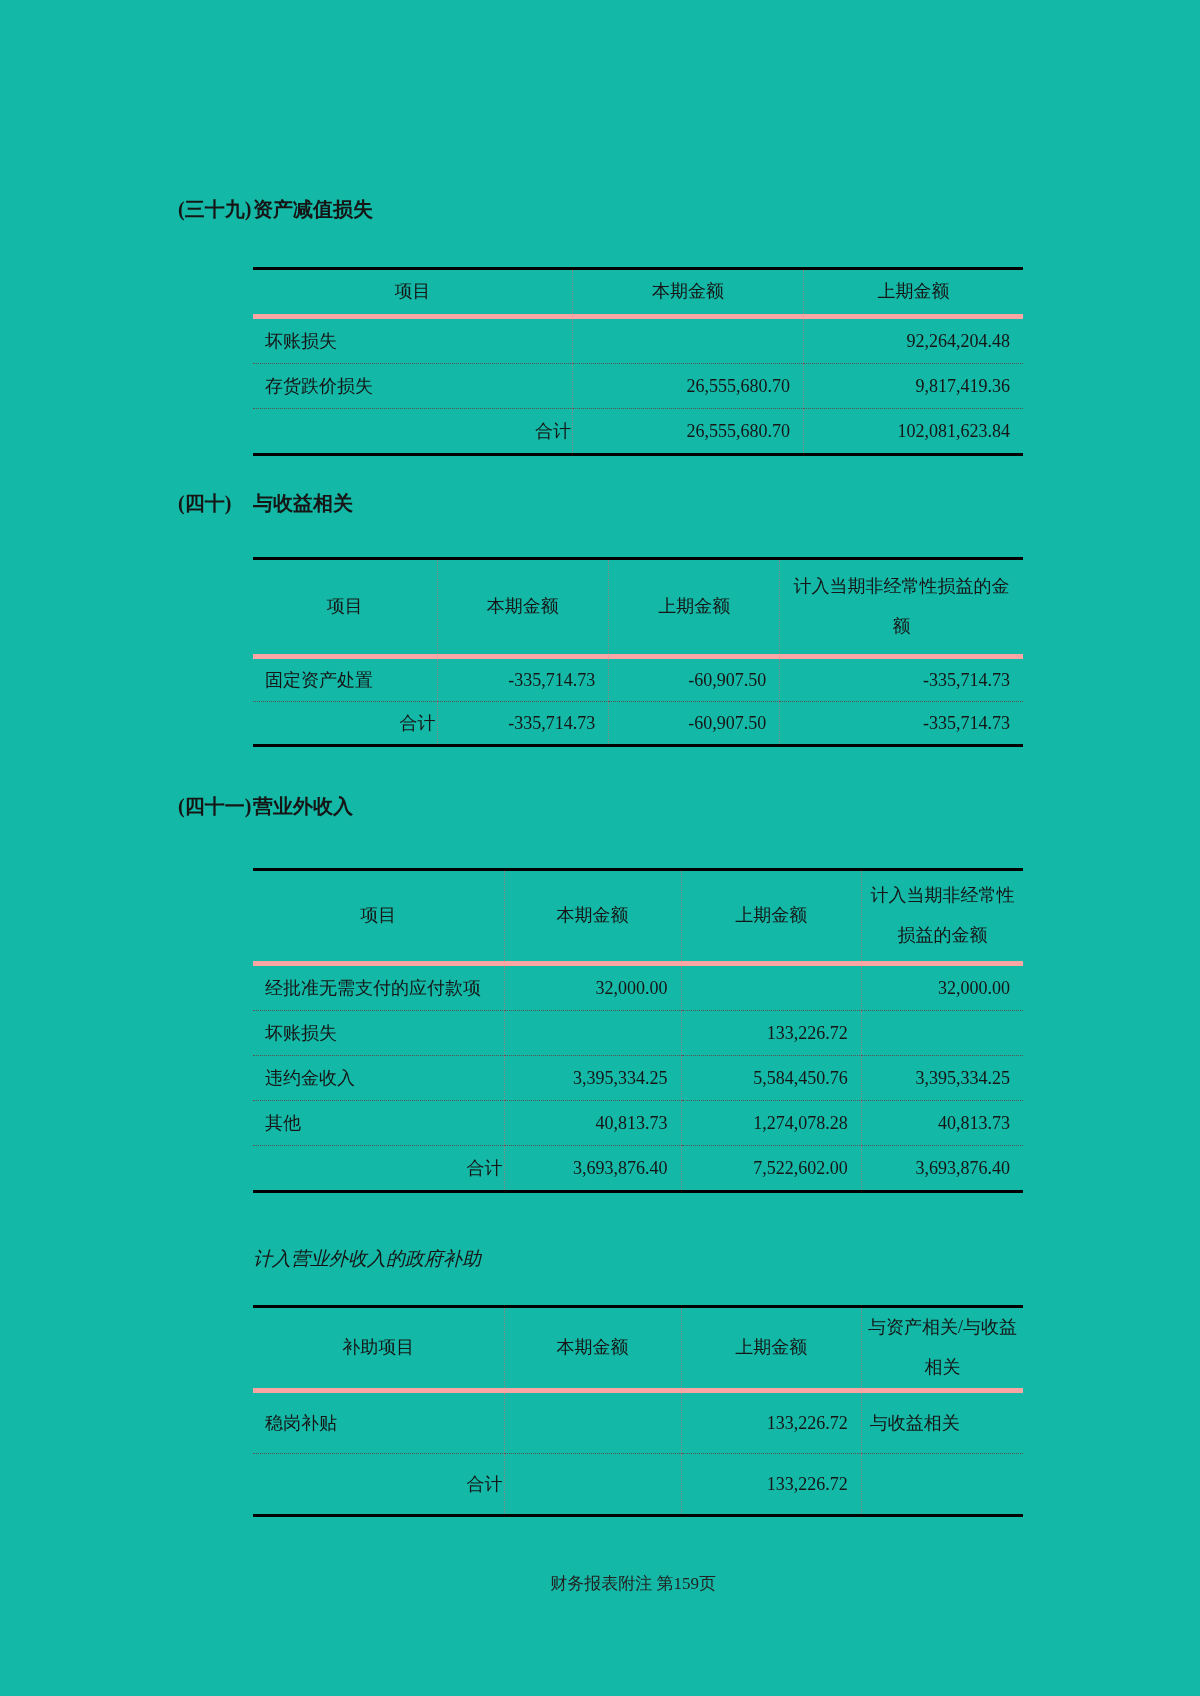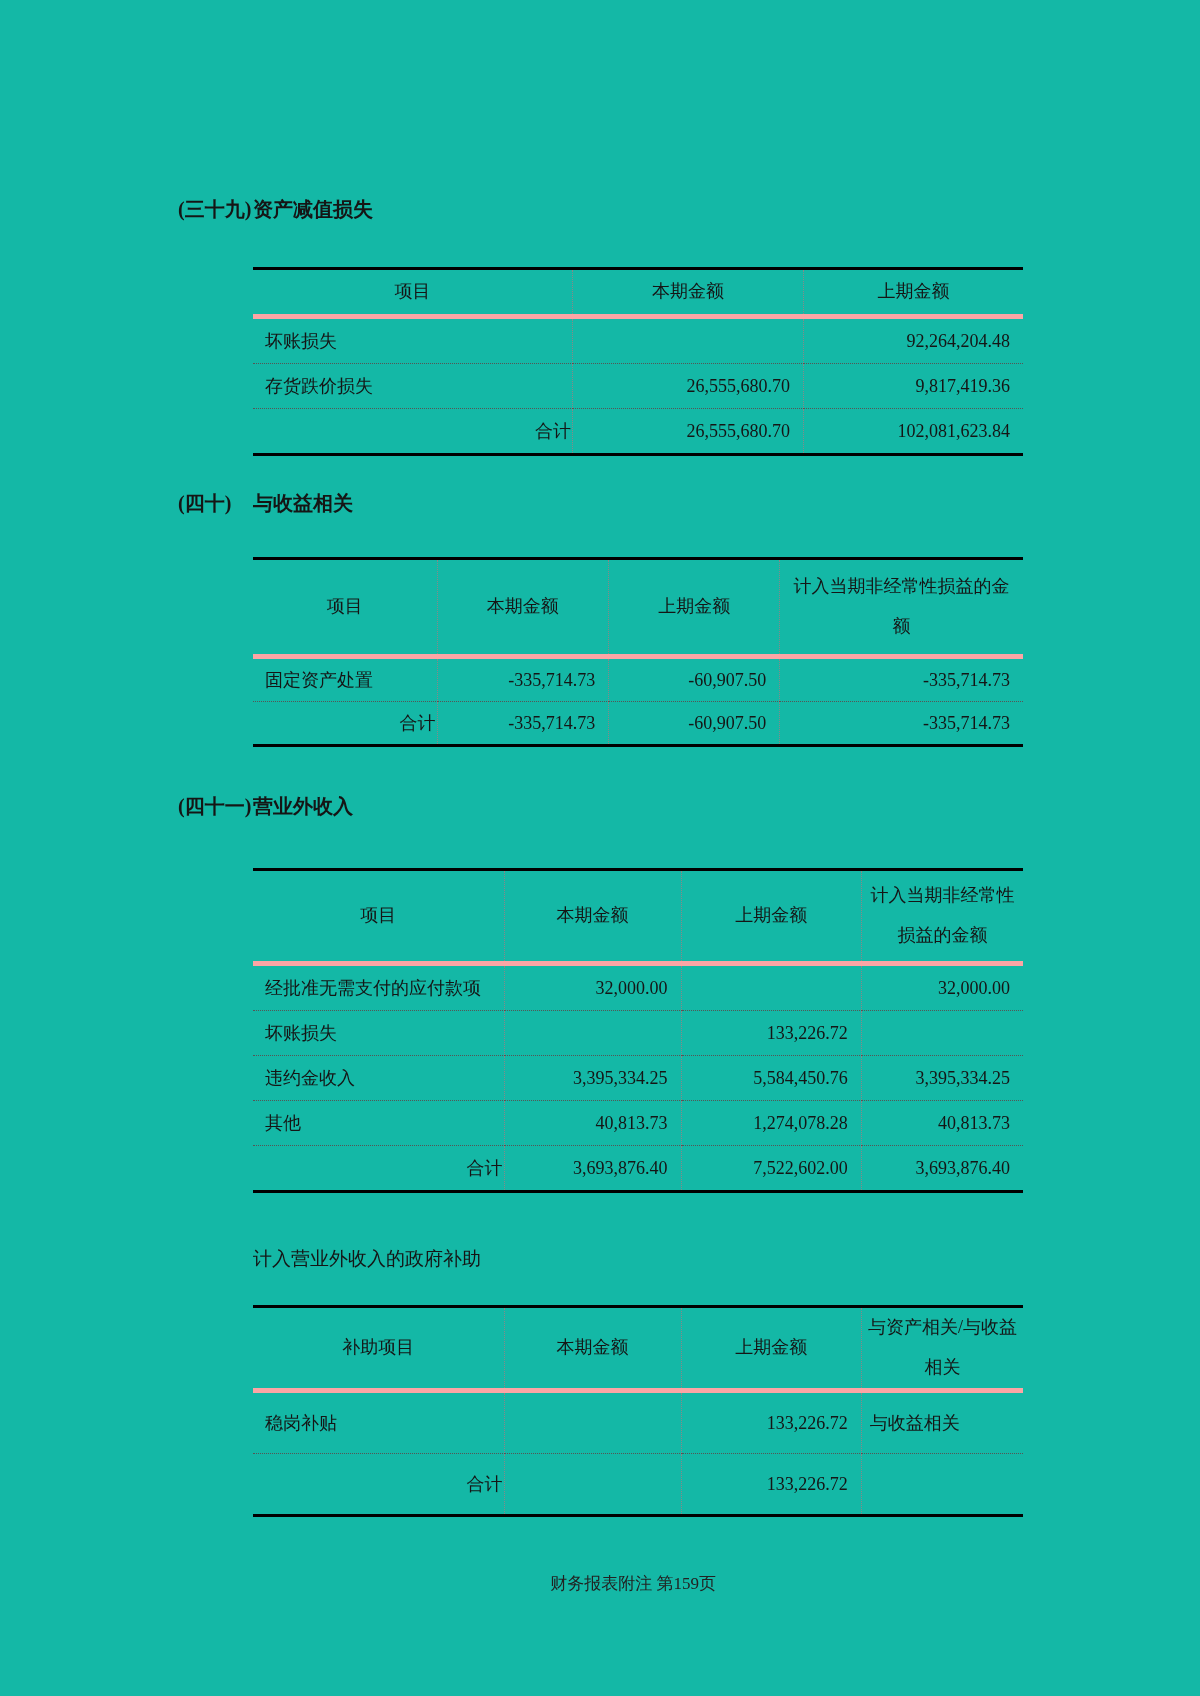--- a/index.html
+++ b/index.html
@@ -69,21 +69,21 @@
   .t3 th { height: 90px; }
   .t3 td { height: 42px; }
 
   .t4 { top: 1305px; }
   .t4 th { height: 80px; }
   .t4 td { height: 58px; }
 
   .h1 { top: 196px; }
   .h2 { top: 490px; }
   .h3 { top: 793px; }
-  .subnote { top: 1246px; }
+  .subnote { top: 1246px; font-style: italic; }
 
   .page-footer {
     position: absolute;
     top: 1572px;
     left: 0;
     width: 100%;
     text-align: center;
     font-size: 17px;
     color: #222;
     margin-left: 33px;

